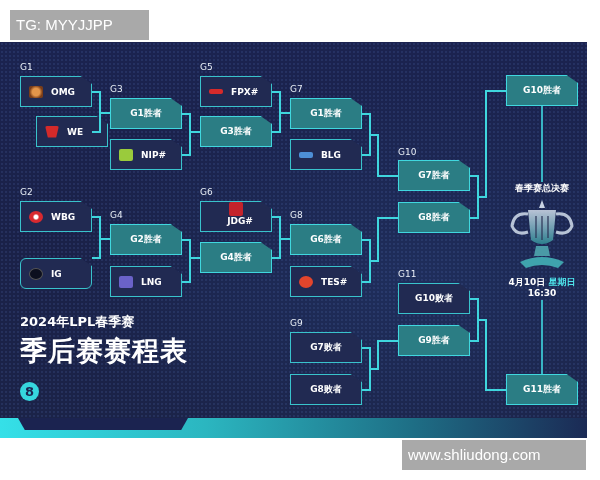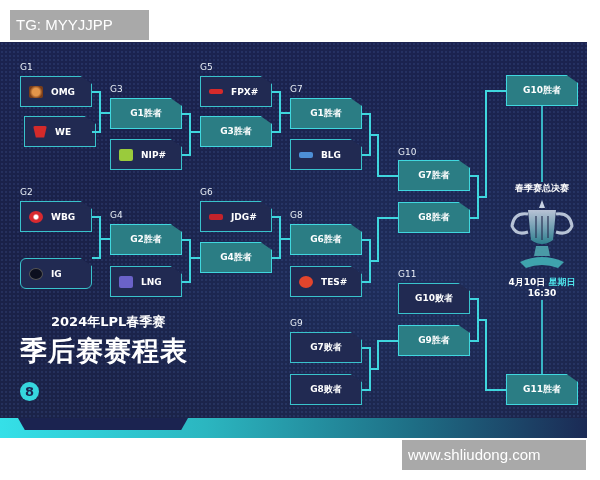--- a/index.html
+++ b/index.html
@@ -49,21 +49,21 @@
     clip-path: polygon(0 0, 84% 0, 100% 26%, 100% 100%, 0 100%);
   }
   .box.dark { background: #212a52; border-color: #39c3cc; }
   .box.teal { background: #2b7d84; border-color: #40d7df; }
   .box .logo { width: 14px; height: 12px; margin-right: 8px; flex: 0 0 14px; border-radius: 2px; }
   .box.team { justify-content: flex-start; padding-left: 8px; }
 
   .ln { position: absolute; background: #3fd6de; }
 
   .title-small {
-    position: absolute; left: 20px; top: 313px; color: #ffffff; font-weight: bold; font-size: 13px; margin-left: 31px;
+    position: absolute; left: 20px; top: 313px; color: #ffffff; font-weight: bold; font-size: 13px;
   }
   .title-big {
     position: absolute; left: 20px; top: 333px; color: #ffffff; font-weight: bold; font-size: 27px; letter-spacing: 1px;
   }
   .brand {
     position: absolute; left: 20px; top: 382px; color: #36d6de; font-weight: bold; font-size: 17px;
     display: flex; align-items: center;
   }
   .brand-circle {
     width: 19px; height: 19px; border-radius: 50%; background: #36d6de; color: #1b2350;
@@ -85,21 +85,21 @@
   <div class="dots"></div>
   <div class="bottom-bar"></div>
   <div class="bottom-notch"></div>
 </div>
 
 <div class="gl" style="left:20px;top:62px;">G1</div>
 <div class="box dark team" style="left:20px;top:76px;">
   <span class="logo" style="background:radial-gradient(circle,#e3954a 40%,#7a3d18 70%);"></span>
   <span>OMG</span>
 </div>
-<div class="box dark team" style="left:24px;top:116px;">
+<div class="box dark team" style="left:36px;top:116px;">
   <span class="logo" style="background:#d42a2a;clip-path:polygon(0 0,100% 0,80% 100%,20% 100%);"></span>
   <span>WE</span>
 </div>
 
 <div class="gl" style="left:20px;top:187px;">G2</div>
 <div class="box dark team" style="left:20px;top:201px;">
   <span class="logo" style="background:radial-gradient(circle,#ffffff 20%,#d8292f 35%);border-radius:50%;"></span>
   <span>WBG</span>
 </div>
 <div class="box dark team" style="left:20px;top:258px;border-radius:6px;">
@@ -128,21 +128,21 @@
 <div class="gl" style="left:200px;top:62px;">G5</div>
 <div class="box dark team" style="left:200px;top:76px;">
   <span class="logo" style="background:#d62a2a;height:5px;"></span>
   <span>FPX#</span>
 </div>
 <div class="box teal" style="left:200px;top:116px;">
   <span>G3胜者</span>
 </div>
 
 <div class="gl" style="left:200px;top:187px;">G6</div>
-<div class="box dark team" style="left:200px;top:201px;">
+<div class="box dark team" style="left:200px;top:201px;flex-direction:column;">
   <span class="logo" style="background:#c4232b;height:6px;"></span>
   <span>JDG#</span>
 </div>
 <div class="box teal" style="left:200px;top:242px;">
   <span>G4胜者</span>
 </div>
 
 <div class="gl" style="left:290px;top:84px;">G7</div>
 <div class="box teal" style="left:290px;top:98px;">
   <span>G1胜者</span>

